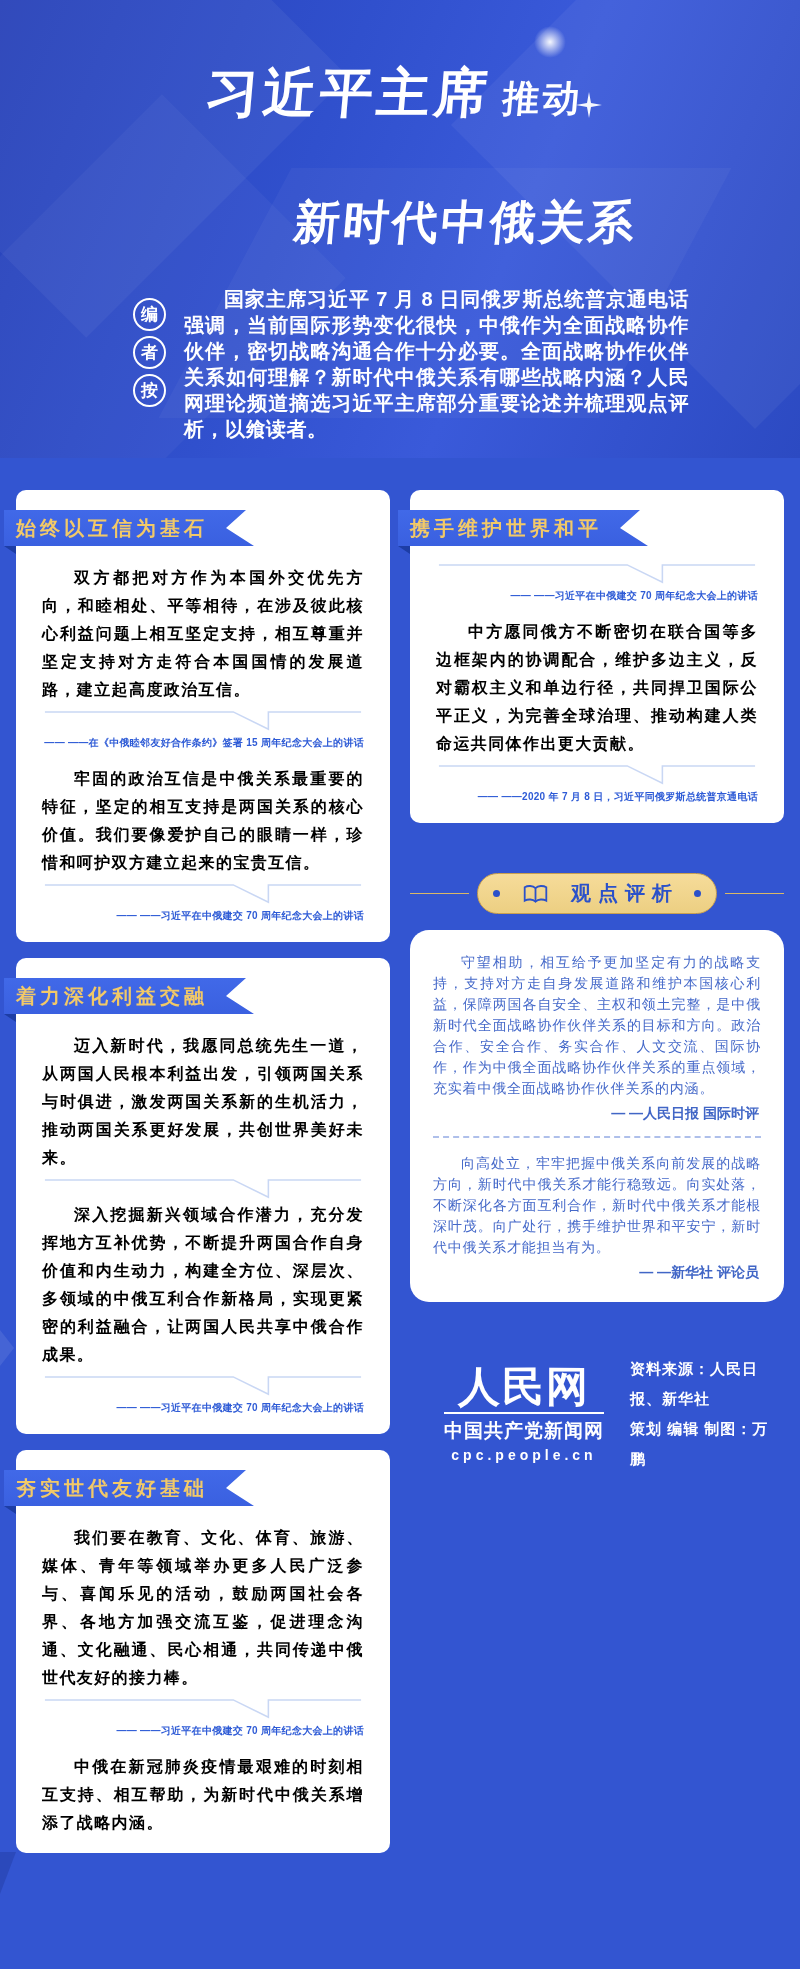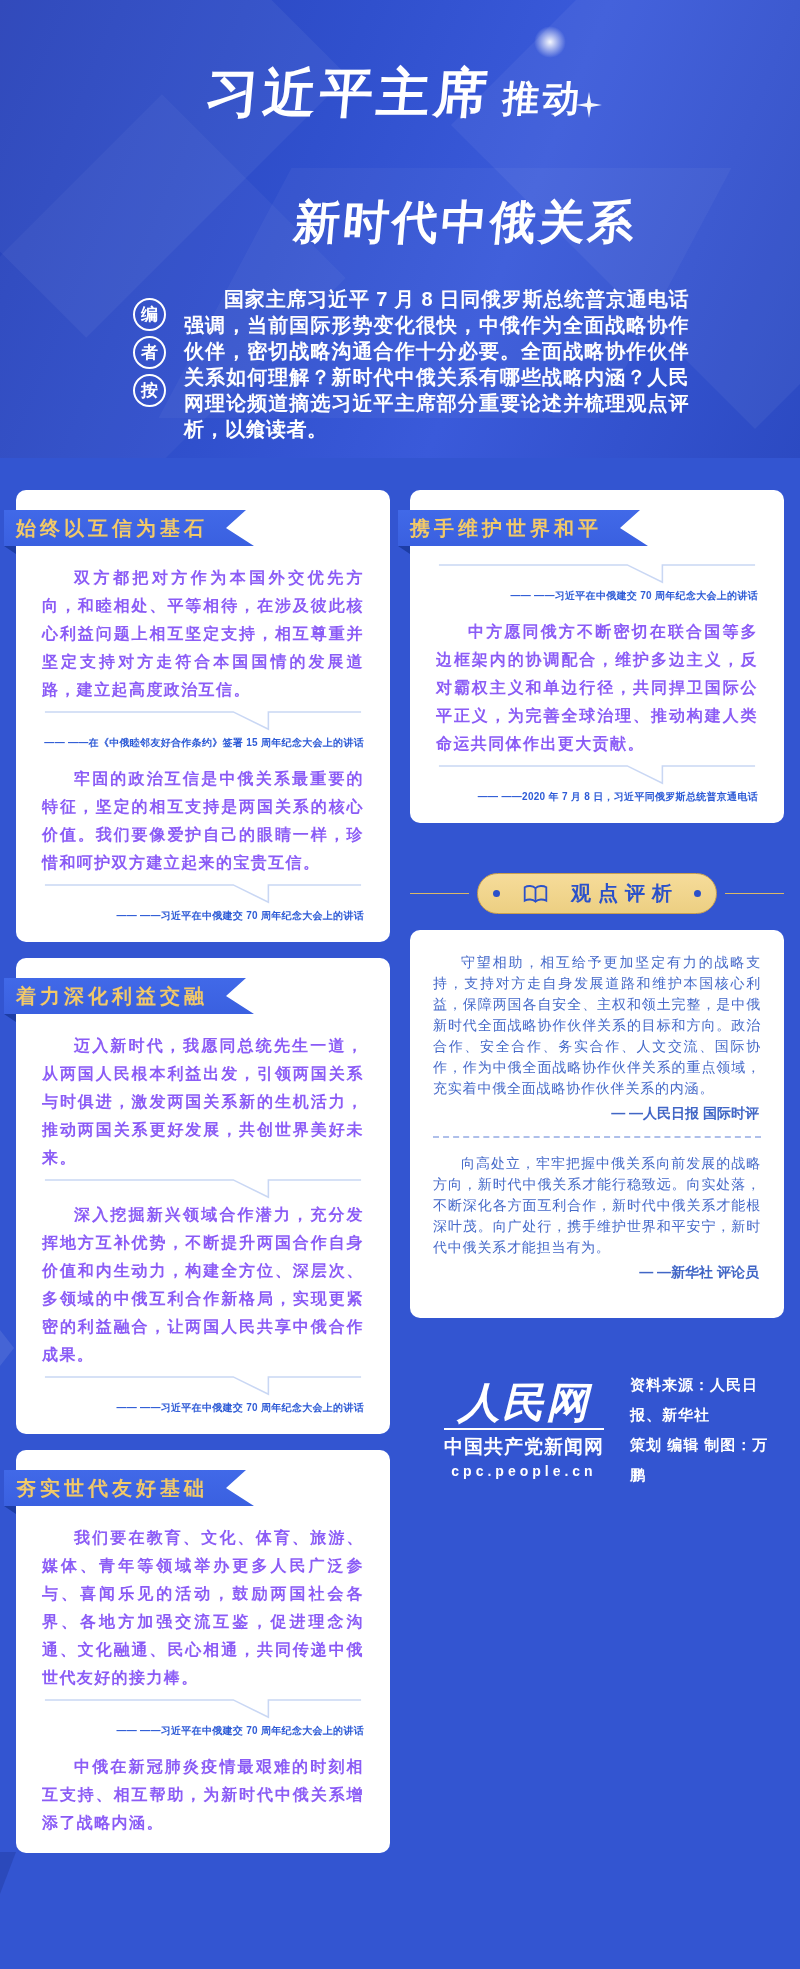--- a/index.html
+++ b/index.html
@@ -53,51 +53,51 @@
     display:inline-block; background:linear-gradient(180deg,#4169e8,#3a60e0);
     color:#f2c968; font-size:20px; font-weight:bold; letter-spacing:4px; line-height:36px;
     padding:0 46px 0 12px;
     clip-path:polygon(0 0, calc(100% - 8px) 0, calc(100% - 28px) 50%, 100% 100%, 0 100%);
   }
   .ribbon-fold {
     position:absolute; left:0; top:36px; width:12px; height:8px; background:#1d3da5;
     clip-path:polygon(0 0, 100% 0, 100% 100%);
   }
   .quote {
-    color:#8b5cf6; font-size:16px; font-weight:bold; line-height:28px;
+    color:#000000; font-size:16px; font-weight:bold; line-height:28px;
     letter-spacing:1.4px; text-align:justify; text-indent:2em; margin:0;
   }
   .qdiv { display:block; width:100%; height:20px; margin:7px 0 2px; }
   .attribution {
     color:#2e5bd6; font-size:10px; font-weight:bold; line-height:20px;
     text-align:right; letter-spacing:.3px; margin:0 0 12px;
   }
   .quote-block:last-child .attribution { margin-bottom:0; }
   
   .analysis-header { display:flex; align-items:center; margin:34px 0 16px; }
   .badge-line { flex:1; height:1px; background:#d9b868; }
   .badge {
     margin:0 8px; background:linear-gradient(180deg,#f6dc9a,#eccf82);
     border:1px solid #c9a050; border-radius:999px; padding:6px 15px;
     display:flex; align-items:center; gap:22px;
   }
   .badge-dot { width:7px; height:7px; border-radius:50%; background:#2b51c9; }
   .badge-label { color:#2b51c9; font-size:20px; font-weight:bold; letter-spacing:7px; margin-right:-7px; }
-  .analysis-card { background:#fff; border-radius:10px; padding:22px 23px 36px; box-sizing:border-box; }
+  .analysis-card { background:#fff; border-radius:19px; padding:22px 23px 20px; box-sizing:border-box; }
   .analysis-text {
     color:#4569c9; font-size:14px; line-height:21px; letter-spacing:.8px;
     text-align:justify; text-indent:2em; margin:0;
   }
   .analysis-source { color:#4166c6; font-size:14px; font-weight:bold; text-align:right; margin:6px 2px 0; }
   .dashed-divider { border:none; border-top:2px dashed #aebfea; margin:13px 0 15px; }
   
   .footer { margin-top:52px; display:flex; align-items:center; padding-left:34px; gap:26px; color:#fff; }
   .logo { text-align:center; flex:0 0 auto; }
   .logo-script {
-    font-family:"Liberation Serif","DejaVu Serif",serif; font-style:italic;
+    font-family:"Liberation Serif","DejaVu Serif",serif; 
     font-size:42px; font-weight:bold; letter-spacing:2px; line-height:1.05;
   }
   .logo-rule { height:2px; background:#fff; margin:3px 0 4px; }
   .logo-name { font-size:19px; font-weight:bold; letter-spacing:1px; }
   .logo-url { font-size:14px; font-weight:bold; letter-spacing:4px; margin-top:3px; }
   .credits { font-size:15px; font-weight:bold; line-height:30px; letter-spacing:1px; }
   
   .pdeco-1 { position:absolute; left:0; top:1330px; width:14px; height:36px;
     background:rgba(255,255,255,.09); clip-path:polygon(0 0,100% 50%,0 100%); }
   .pdeco-2 { position:absolute; left:0; top:1852px; width:16px; height:42px;

